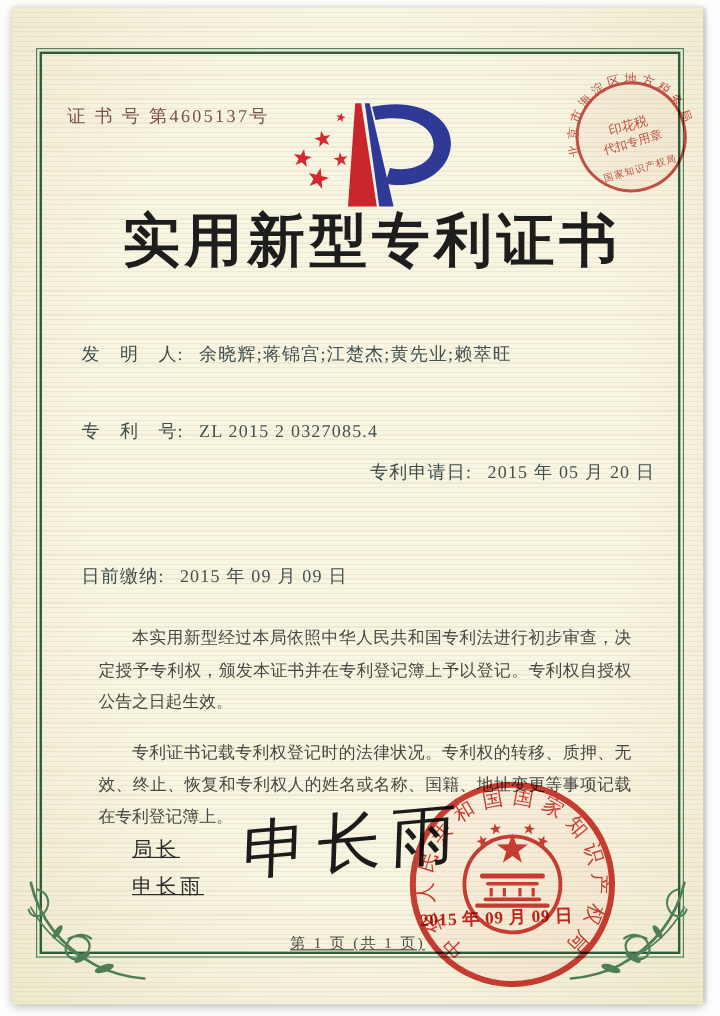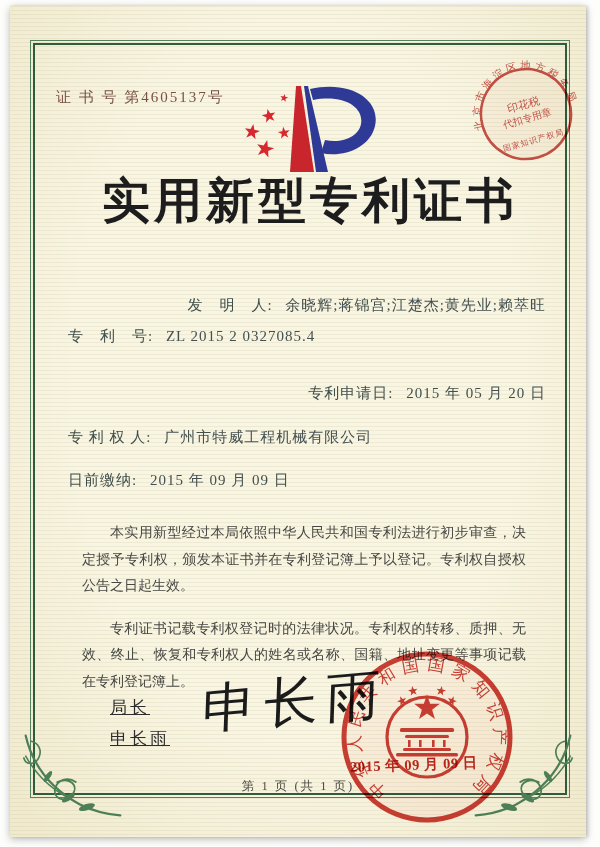--- a/index.html
+++ b/index.html
@@ -28,21 +28,21 @@
   }
   .logo{position:absolute;left:228px;top:76px;width:164px;height:92px;}
   .title{
     position:absolute;top:163px;left:50%;transform:translateX(calc(-50% + 12px));
     font-size:48px;font-weight:700;color:#1d1d1d;letter-spacing:4px;white-space:nowrap;
   }
   .fields{position:absolute;left:58px;top:244px;right:40px;height:250px;}
   .field-row{position:absolute;left:0;right:0;font-size:15px;color:#44514e;letter-spacing:1px;white-space:nowrap;}
   .field-row .lbl{color:#3f4e4b;}
   .field-row .val{margin-left:8px;color:#43504f;}
-  .row-0{top:0;} .row-1{top:46px;text-align:right;} .row-2{top:77px;} .row-3{top:134px;text-align:right;} .row-4{top:178px;} .row-5{top:221px;}
+  .row-0{top:0;} .row-1{top:36px;} .row-2{top:100px;} .row-3{top:134px;text-align:right;} .row-4{top:178px;} .row-5{top:221px;}
   .body-text{
     position:absolute;left:56px;right:44px;top:498px;
     font-size:14px;line-height:26.5px;color:#474743;text-align:justify;
   }
   .body-text p{margin:16px;text-indent:2em;}
   .sign-labels{
     position:absolute;left:100px;top:686px;font-size:17px;color:#2d2d2d;
     letter-spacing:3px;line-height:31px;font-family:"Liberation Sans","DejaVu Sans",sans-serif;text-decoration:underline;
   }
   .autograph{
@@ -51,21 +51,21 @@
   }
   .seal{position:absolute;left:328px;top:642px;width:178px;height:178px;opacity:.92;mix-blend-mode:multiply;}
   .seal-date{
     position:absolute;left:340px;top:749px;width:160px;font-size:14.5px;font-weight:700;
     color:#c4281f;letter-spacing:.5px;transform:rotate(-2deg);white-space:nowrap;
     mix-blend-mode:multiply;
   }
   .tax-stamp{position:absolute;left:458px;top:50px;width:116px;height:116px;transform:rotate(-16deg);opacity:.88;mix-blend-mode:multiply;}
   .footer{
     position:absolute;left:0;right:0;top:772px;text-align:center;
-    font-size:12.5px;color:#4b4b42;letter-spacing:2px;
+    font-size:12.5px;color:#4b4b42;letter-spacing:2px;text-decoration:underline;
   }
   .ornament{position:absolute;bottom:16px;width:102px;height:102px;}
   .ornament.left{left:12px;}
   .ornament.right{right:12px;transform:scaleX(-1);}
   .defs-holder{position:absolute;width:0;height:0;overflow:hidden;}
 </style>
 </head>
 <body>
 
 <svg class="defs-holder" aria-hidden="true">
@@ -106,24 +106,20 @@
       <span class="lbl">发　明　人:</span>
       <span class="val">余晓辉;蒋锦宫;江楚杰;黄先业;赖萃旺</span>
     </div>
     <div class="field-row row-2">
       <span class="lbl">专　利　号:</span>
       <span class="val">ZL 2015 2 0327085.4</span>
     </div>
     <div class="field-row row-3">
       <span class="lbl">专利申请日:</span>
       <span class="val">2015 年 05 月 20 日</span>
-    </div>
-    <div class="field-row row-4">
-      <span class="lbl">专 利 权 人:</span>
-      <span class="val">广州市特威工程机械有限公司</span>
     </div>
     <div class="field-row row-5">
       <span class="lbl">日前缴纳:</span>
       <span class="val">2015 年 09 月 09 日</span>
     </div>
   </div>
 
   <div class="body-text">
     <p>本实用新型经过本局依照中华人民共和国专利法进行初步审查，决定授予专利权，颁发本证书并在专利登记簿上予以登记。专利权自授权公告之日起生效。</p>
     <p>专利证书记载专利权登记时的法律状况。专利权的转移、质押、无效、终止、恢复和专利权人的姓名或名称、国籍、地址变更等事项记载在专利登记簿上。</p>

